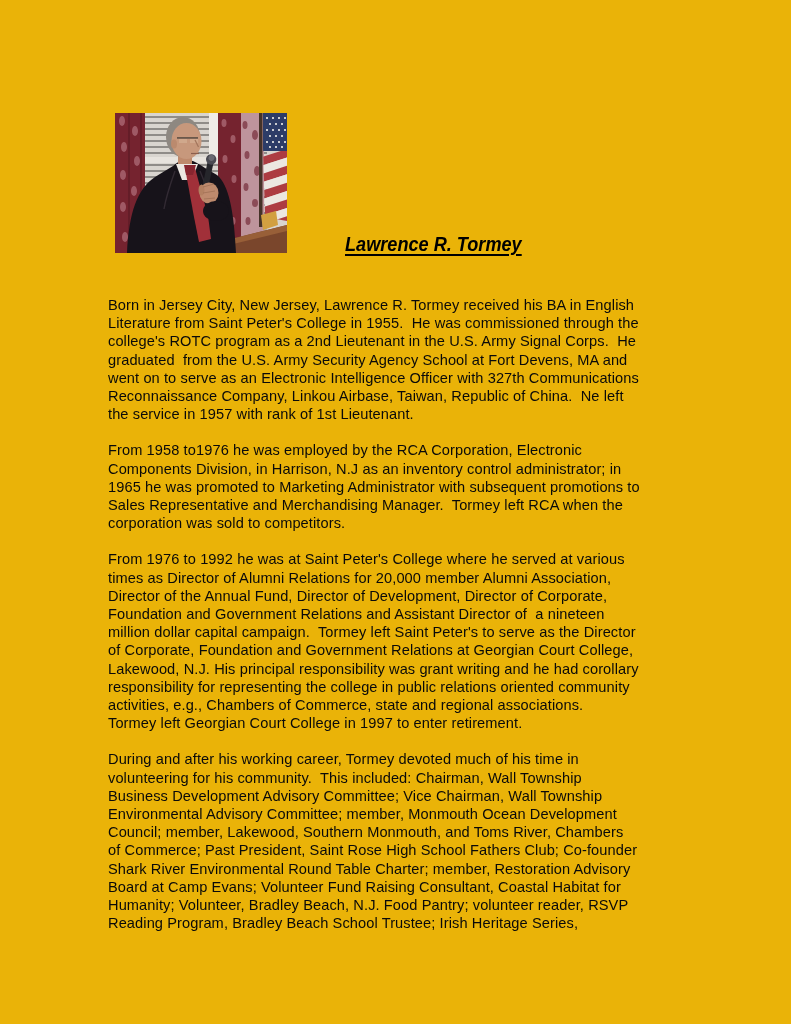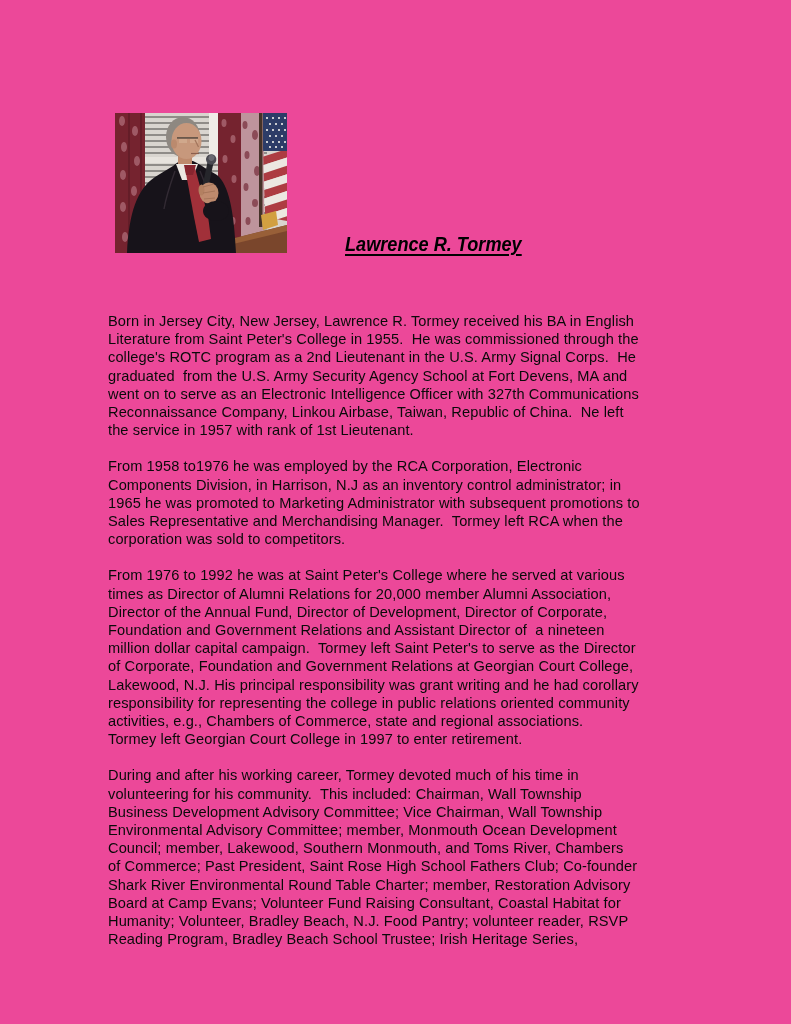--- a/index.html
+++ b/index.html
@@ -8,21 +8,21 @@
     width: 791px;
     height: 1024px;
     position: relative;
     font-family: "Liberation Sans", sans-serif;
     color: #000000;
     overflow: hidden;
   }
   .page {
     position: absolute;
     inset: 0;
-    background: #ec4899;
+    background: #eab308;
   }
   .photo-wrap {
     position: absolute;
     left: 115px;
     top: 113px;
     width: 172px;
     height: 140px;
     overflow: hidden;
   }
   .photo-wrap svg {
@@ -50,21 +50,21 @@
     position: absolute;
     left: 108px;
     top: 296px;
     width: 620px;
     font-size: 14.6px;
     line-height: 18.2px;
     color: #0a0a0a;
   }
   .content p {
     white-space: pre-wrap;
-    margin: 16px 0 18px 0;
+    margin: 0 0 18px 0;
     letter-spacing: 0.1px;
   }
 </style>
 </head>
 <body>
 
 <div class="page">
 
   <div class="photo-wrap">
     <svg viewBox="0 0 172 140" preserveAspectRatio="none" xmlns="http://www.w3.org/2000/svg">

